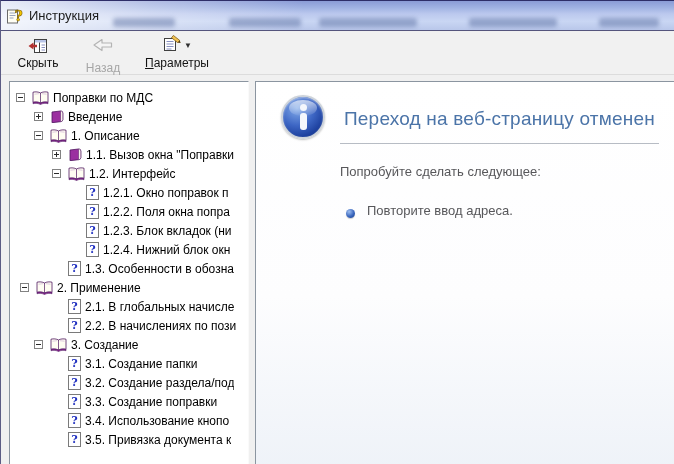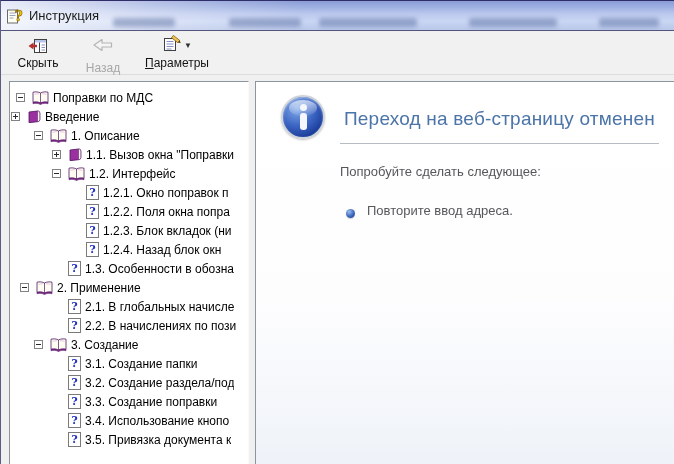--- a/index.html
+++ b/index.html
@@ -171,21 +171,21 @@
               <svg viewBox="0 0 17 14" width="17" height="14">
                 <path d="M1 11.2 C3.5 10.6 6.5 10.8 8.5 12 C10.5 10.8 13.5 10.6 16 11.2 L16 12.7 C13.5 12.1 10.5 12.3 8.5 13.5 C6.5 12.3 3.5 12.1 1 12.7 Z" fill="#9b30a0" stroke="#4e1660" stroke-width="0.6"></path>
                 <path d="M8.5 2 C6.5 0.8 3.5 0.6 1 1.2 L1 11.2 C3.5 10.6 6.5 10.8 8.5 12 C10.5 10.8 13.5 10.6 16 11.2 L16 1.2 C13.5 0.6 10.5 0.8 8.5 2 Z" fill="#fffdf2" stroke="#4e1660" stroke-width="0.8"></path>
                 <line x1="8.5" y1="2" x2="8.5" y2="12" stroke="#4e1660" stroke-width="0.7"></line>
                 <line x1="2.5" y1="3.2" x2="7" y2="2.7" stroke="#c8a8d0" stroke-width="0.6"></line>
                 <line x1="10" y1="2.7" x2="14.5" y2="3.2" stroke="#c8a8d0" stroke-width="0.6"></line>
               </svg>
             </span>
             <span class="tlabel">Поправки по МДС</span>
           </div>
-          <div class="trow" style="">
+          <div class="trow" style="padding-left: 23px;">
             <span class="exp">
               <svg width="9" height="9" viewBox="0 0 9 9">
                 <rect x="0.5" y="0.5" width="8" height="8" fill="#ffffff" stroke="#828282"></rect>
                 <line x1="2" y1="4.5" x2="7" y2="4.5" stroke="#2a2a2a"></line>
                 <line x1="4.5" y1="2" x2="4.5" y2="7" stroke="#2a2a2a"></line>
               </svg>
             </span>
             <span class="ticon">
               <svg viewBox="0 0 14 13" width="14" height="13">
                 <path d="M2 2 L10.5 1 Q12.8 1 12.8 3 L12.8 9.5 Q12.8 11.5 10.5 11.7 L2 12.7 Z" fill="#9b30a0" stroke="#4e1660" stroke-width="0.8"></path>
@@ -277,21 +277,21 @@
             <span class="tlabel">1.2.3. Блок вкладок (ни</span>
           </div>
           <div class="trow" style="padding-left: 59px;">
             <span class="exp"></span>
             <span class="ticon">
               <svg viewBox="0 0 13 15" width="13" height="15">
                 <rect x="0.5" y="0.5" width="12" height="14" fill="#ffffff" stroke="#7a7a7a" stroke-width="1"></rect>
                 <text x="6.5" y="11.2" font-size="11" font-weight="bold" fill="#2030c0" text-anchor="middle" font-family="DejaVu Serif, serif">?</text>
               </svg>
             </span>
-            <span class="tlabel">1.2.4. Назад блок окн</span>
+            <span class="tlabel">1.2.4. Нижний блок окн</span>
           </div>
           <div class="trow" style="padding-left: 41px;">
             <span class="exp"></span>
             <span class="ticon">
               <svg viewBox="0 0 13 15" width="13" height="15">
                 <rect x="0.5" y="0.5" width="12" height="14" fill="#ffffff" stroke="#7a7a7a" stroke-width="1"></rect>
                 <text x="6.5" y="11.2" font-size="11" font-weight="bold" fill="#2030c0" text-anchor="middle" font-family="DejaVu Serif, serif">?</text>
               </svg>
             </span>
             <span class="tlabel">1.3. Особенности в обозна</span>

